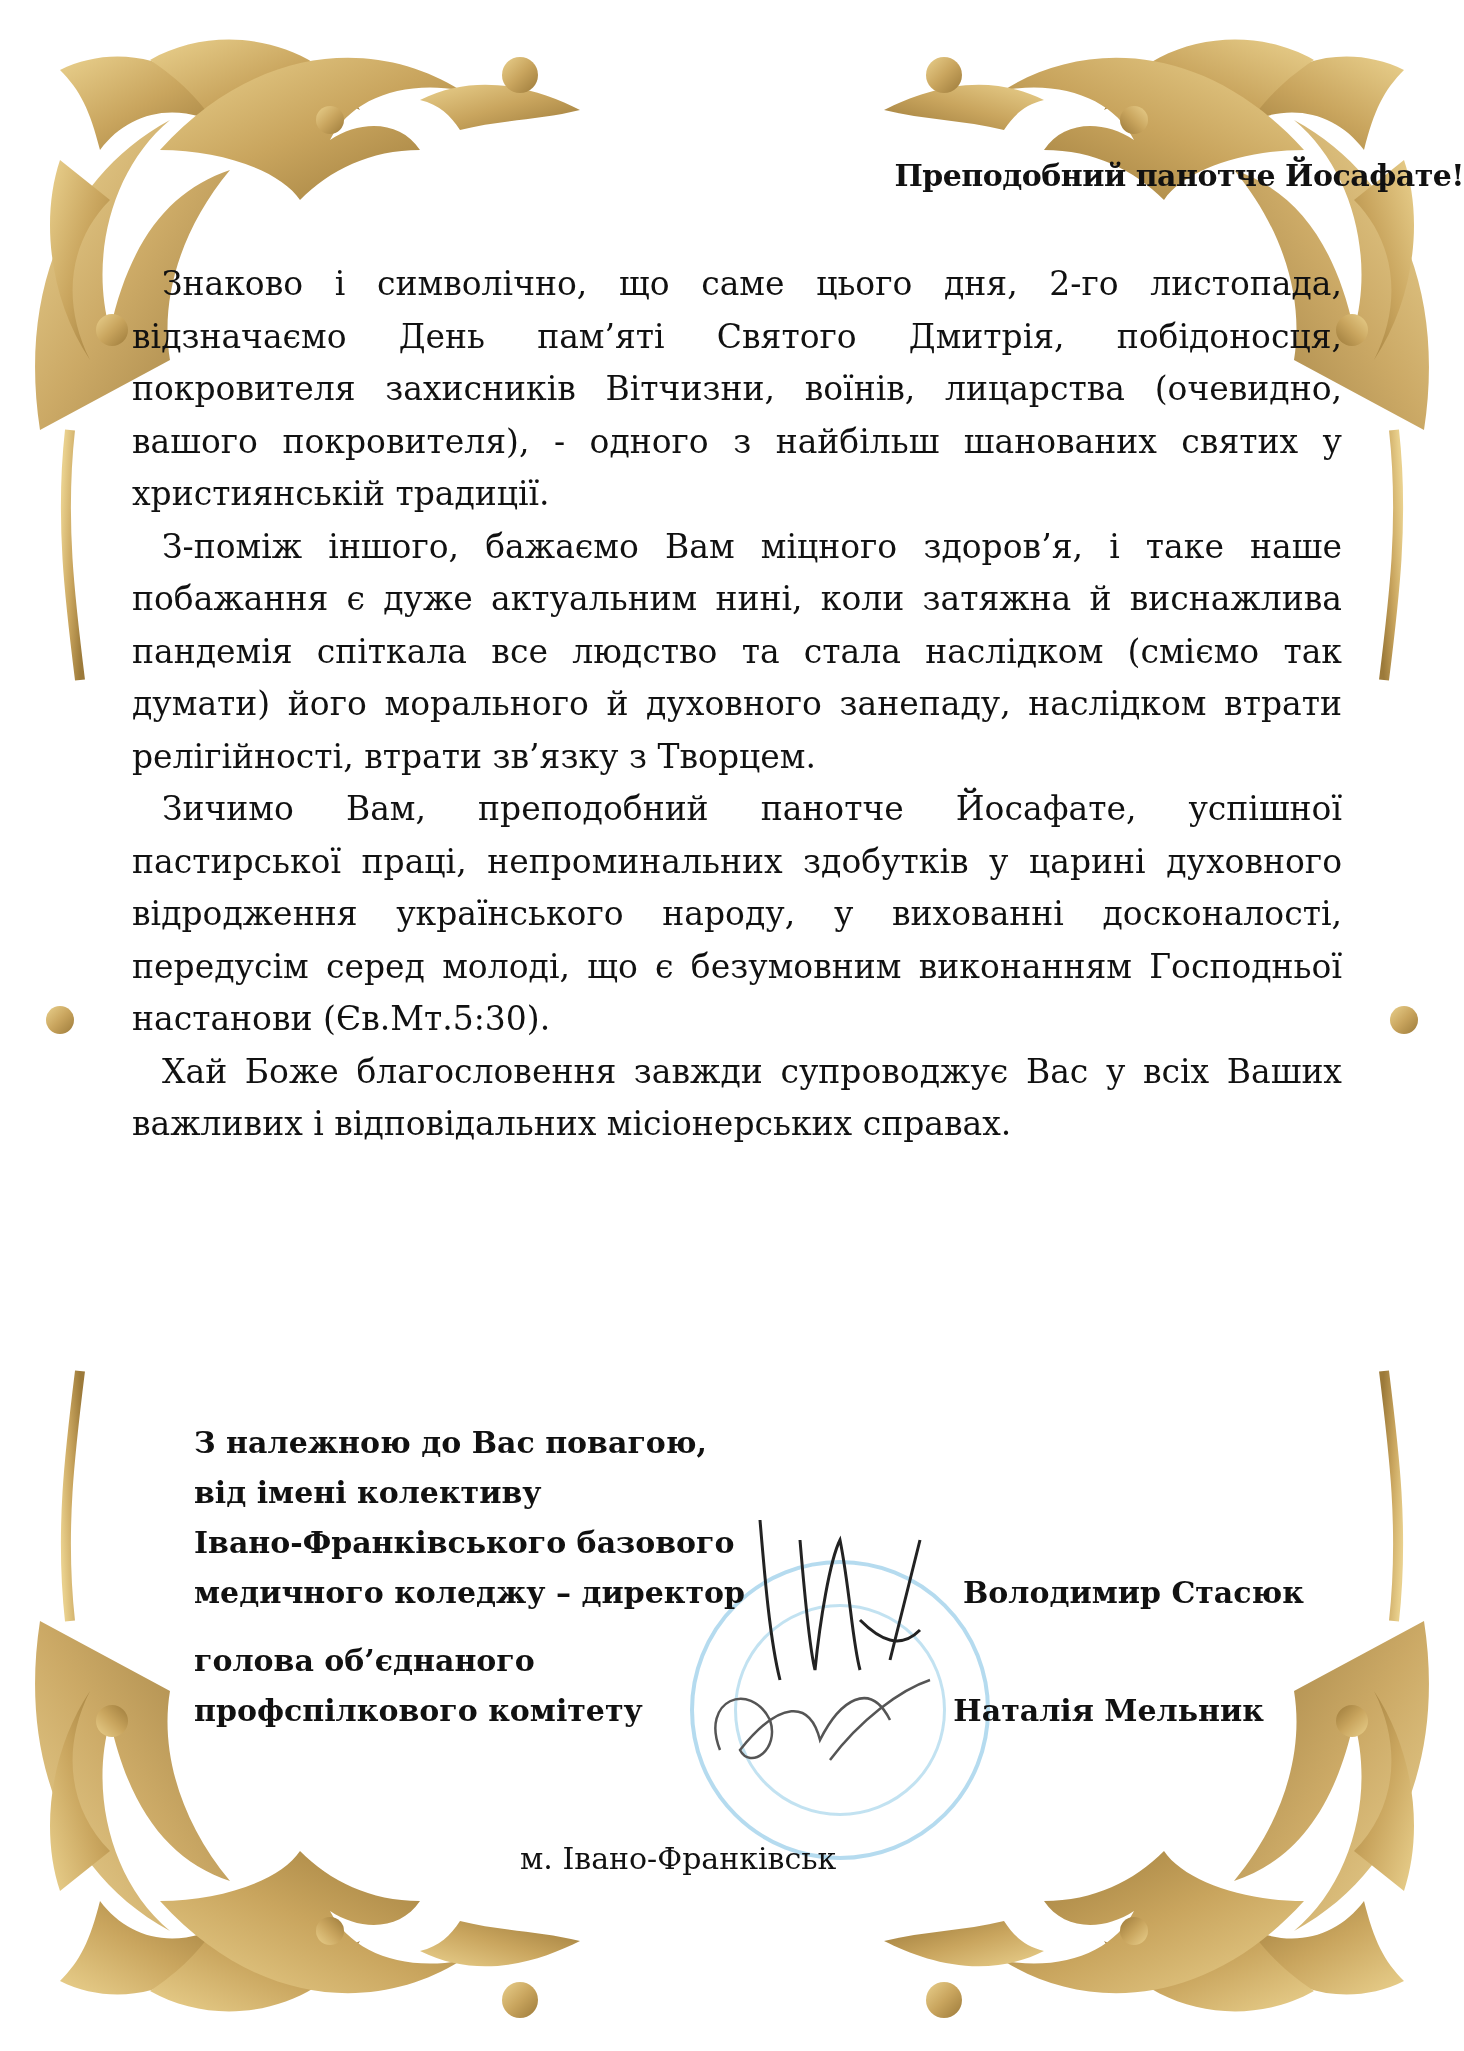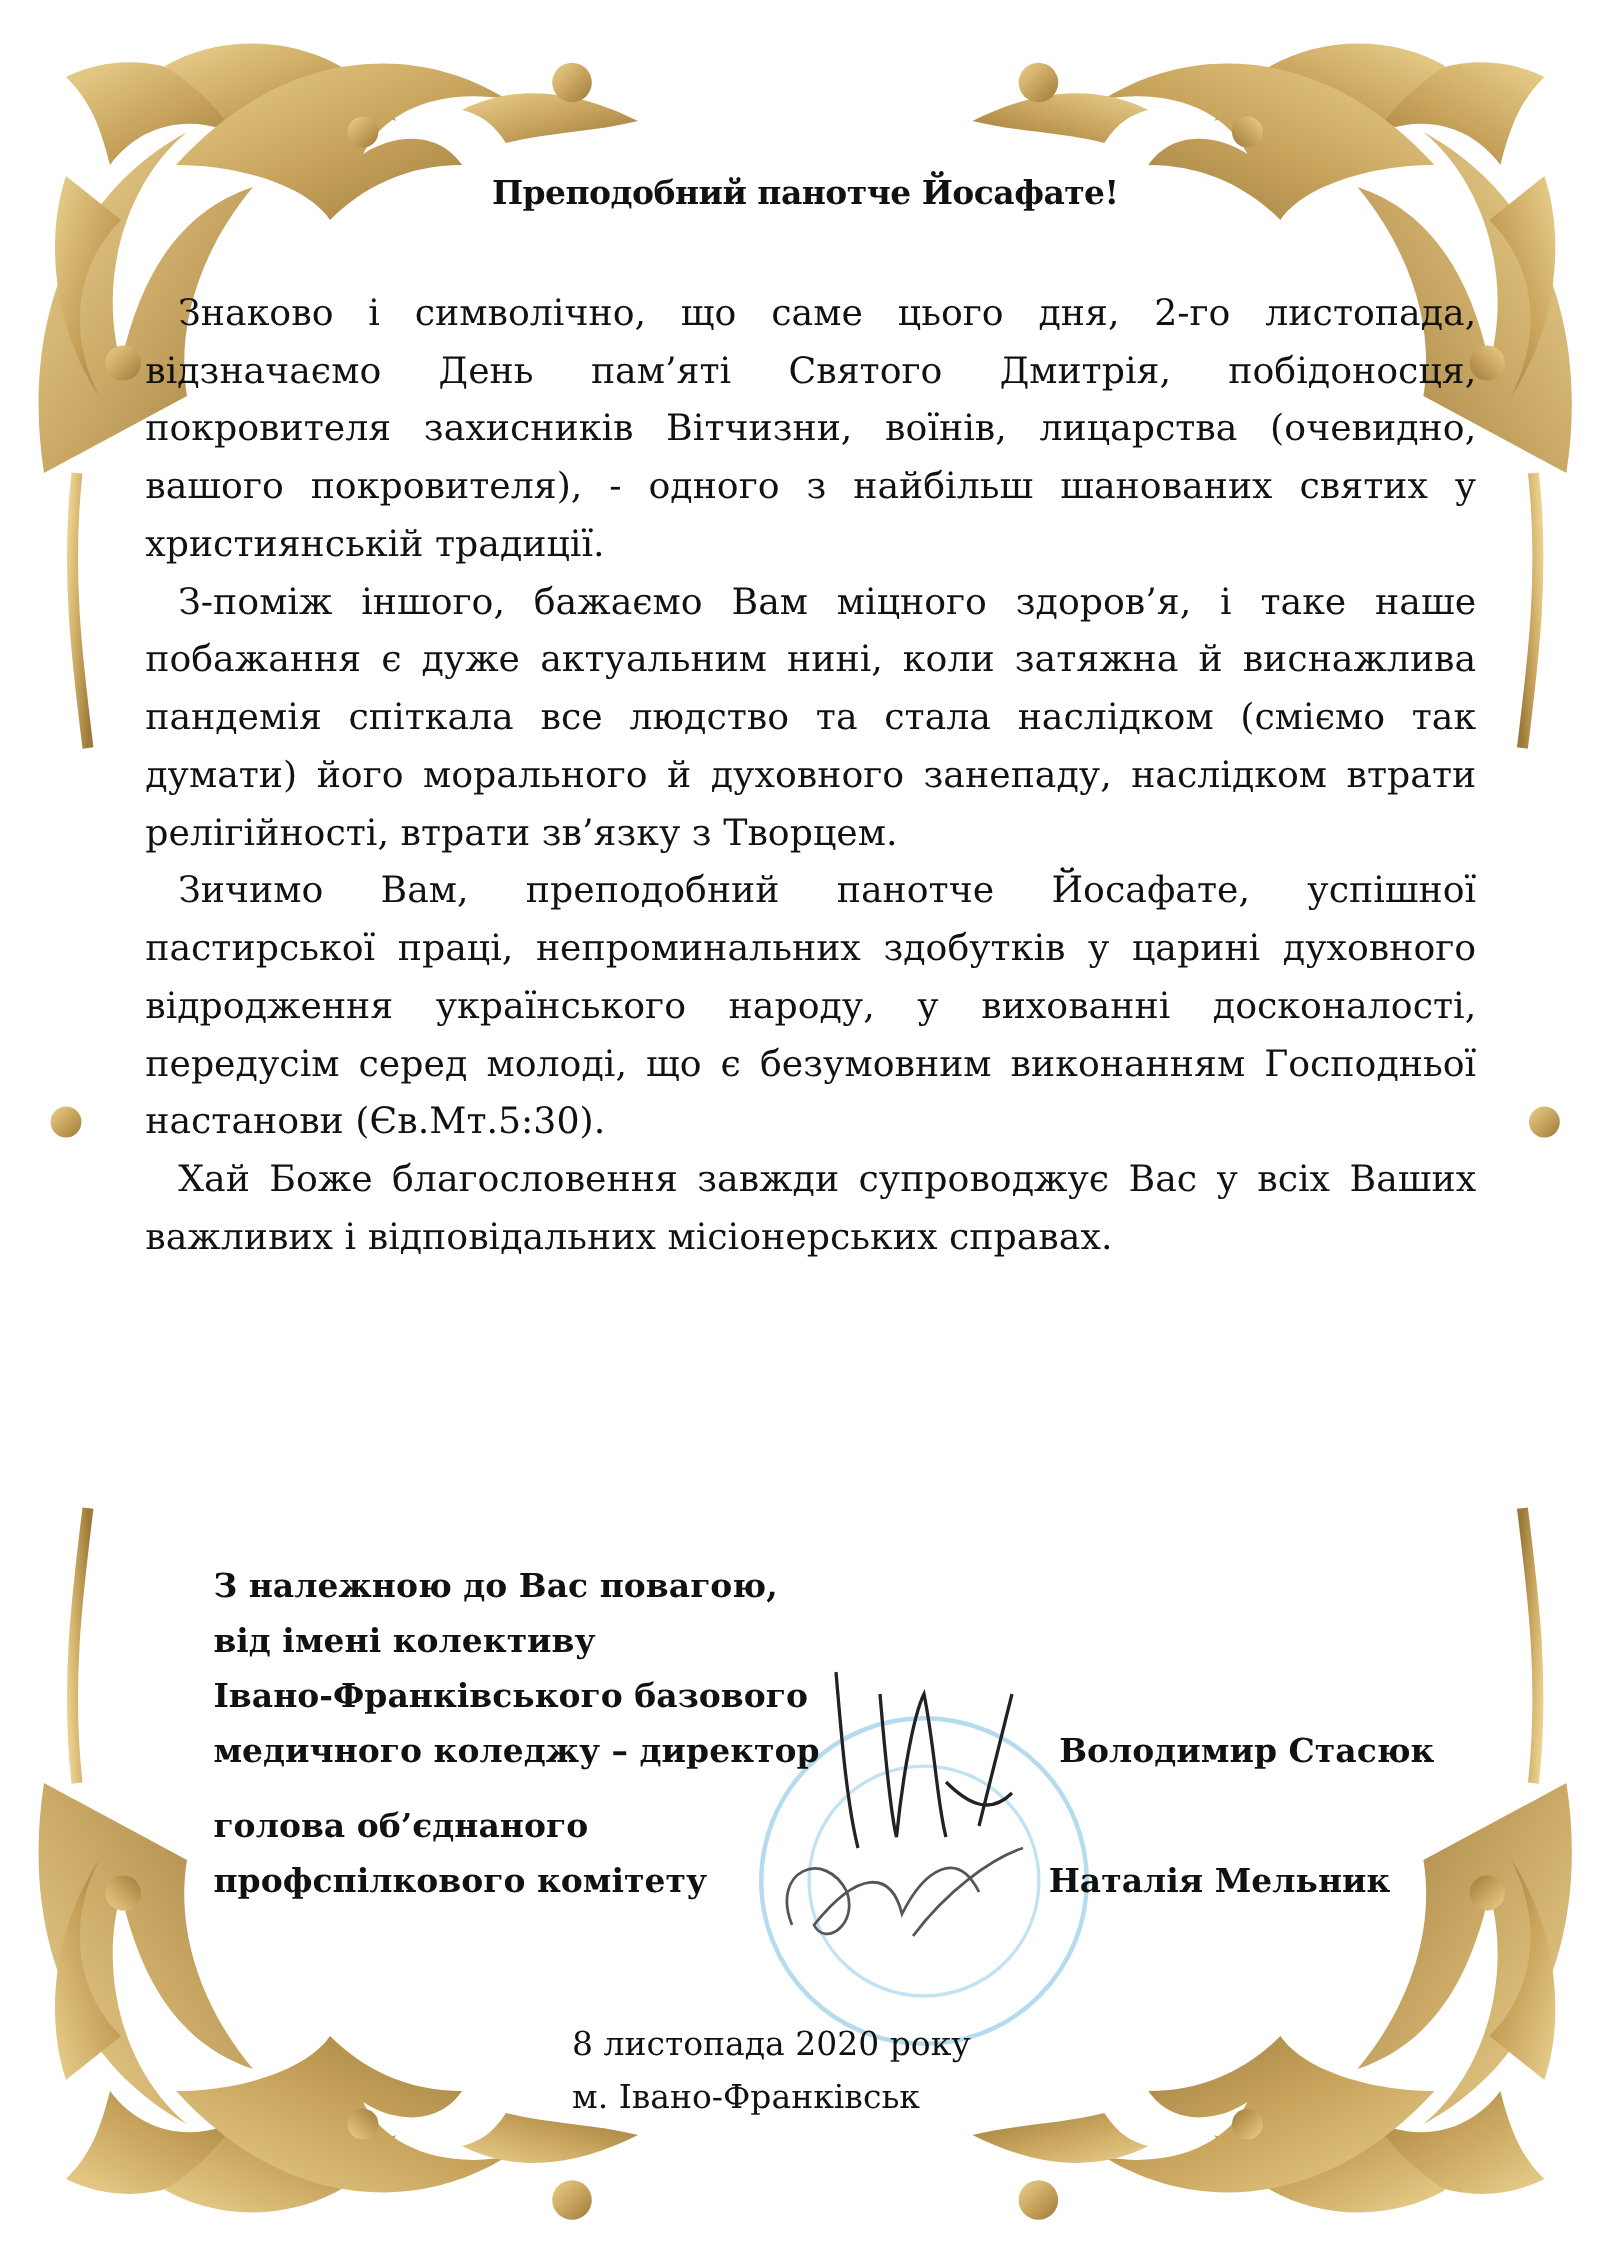--- a/index.html
+++ b/index.html
@@ -3,21 +3,21 @@
 <meta charset="utf-8">
 <style>
   html, body { margin: 0; padding: 0; }
   body {
     width: 1464px; height: 2051px; background: #ffffff; position: relative; overflow: hidden;
     font-family: "DejaVu Serif", "Liberation Serif", serif; color: #111;
   }
   .frame { position: absolute; inset: 0; pointer-events: none; }
 
   .title {
-    position: absolute; left: 0; right: 0; top: 158px; text-align: center;
+    position: absolute; left: 0; right: 0; top: 158px; text-align: right;
     font-family: "DejaVu Serif", serif; font-weight: bold; font-size: 30px; letter-spacing: -0.5px;
   }
   .body-text {
     position: absolute; left: 132px; width: 1210px; top: 258px;
     font-size: 33px; line-height: 52.5px; text-align: justify;
   }
   .body-text p { margin: 0; text-indent: 30px; }
   .body-text p.first { text-indent: 55px; }
 
   .sig {
@@ -135,15 +135,14 @@
   <div class="row">
       <span>голова об’єднаного</span>
     </div>
   <div class="row">
     <span>профспілкового комітету</span>
     <span class="name" style="margin-right:70px">Наталія Мельник</span>
   </div>
 </div>
 
 <div class="date">
-  <div>8 листопада 2020 року</div>
   <div>м. Івано-Франківськ</div>
 </div>
 
 </body></html>

